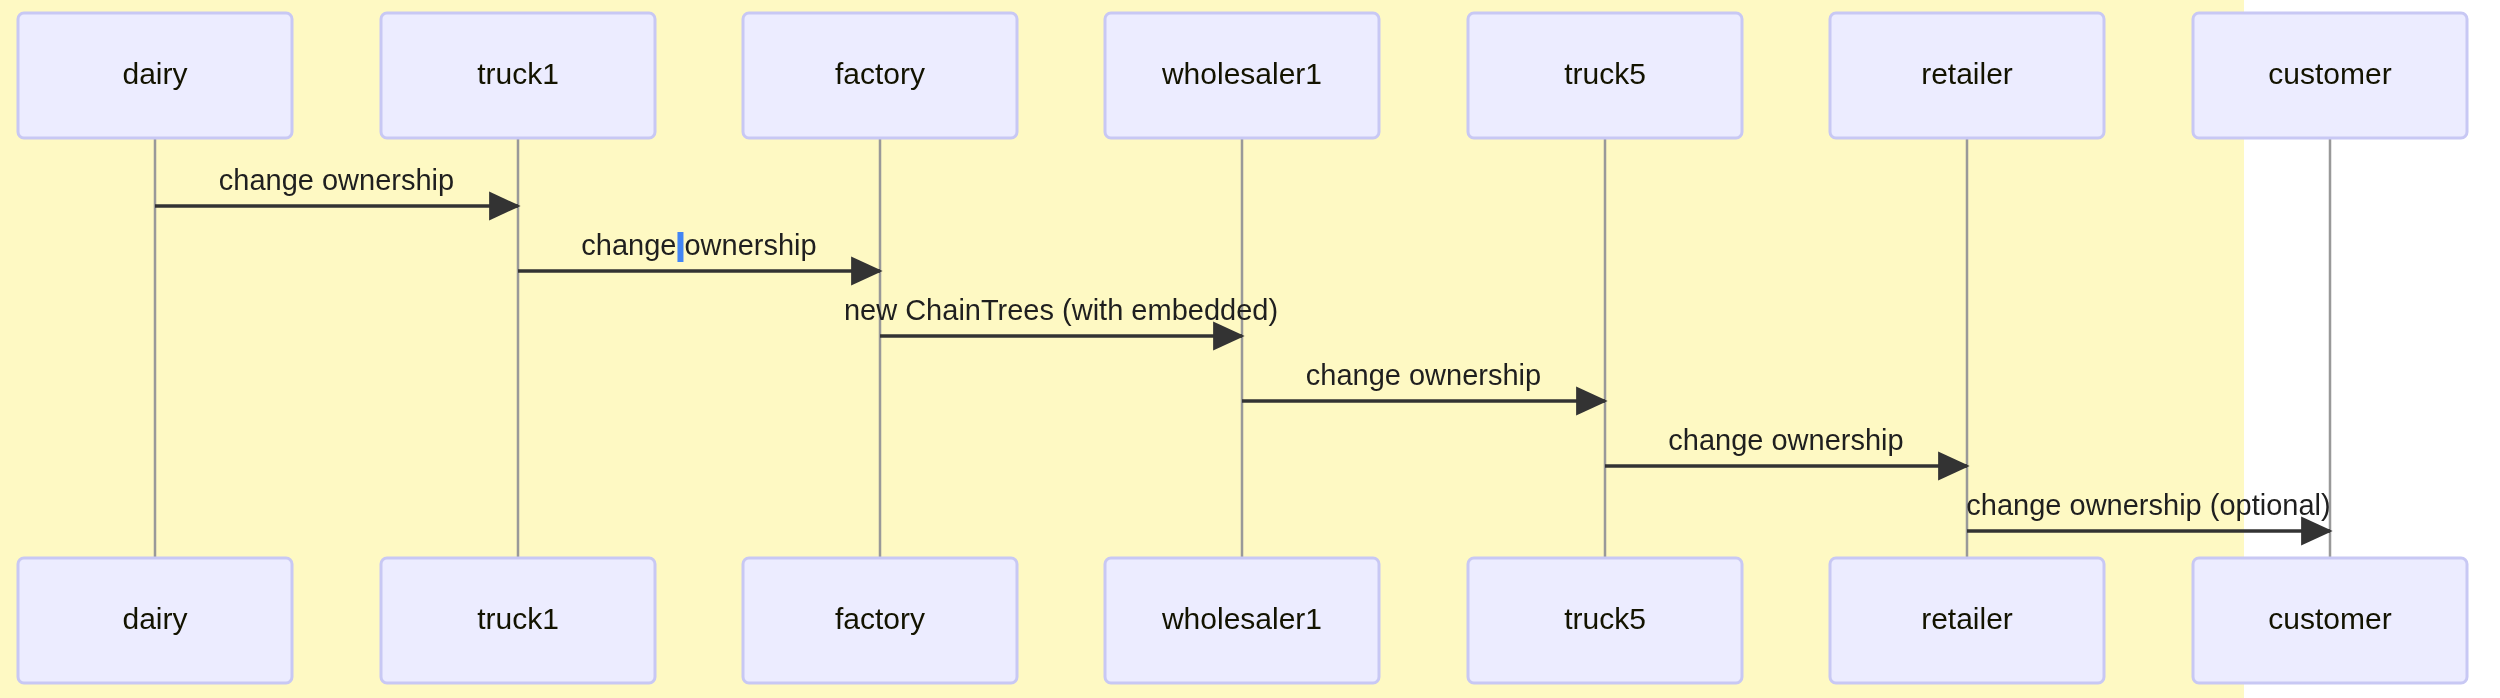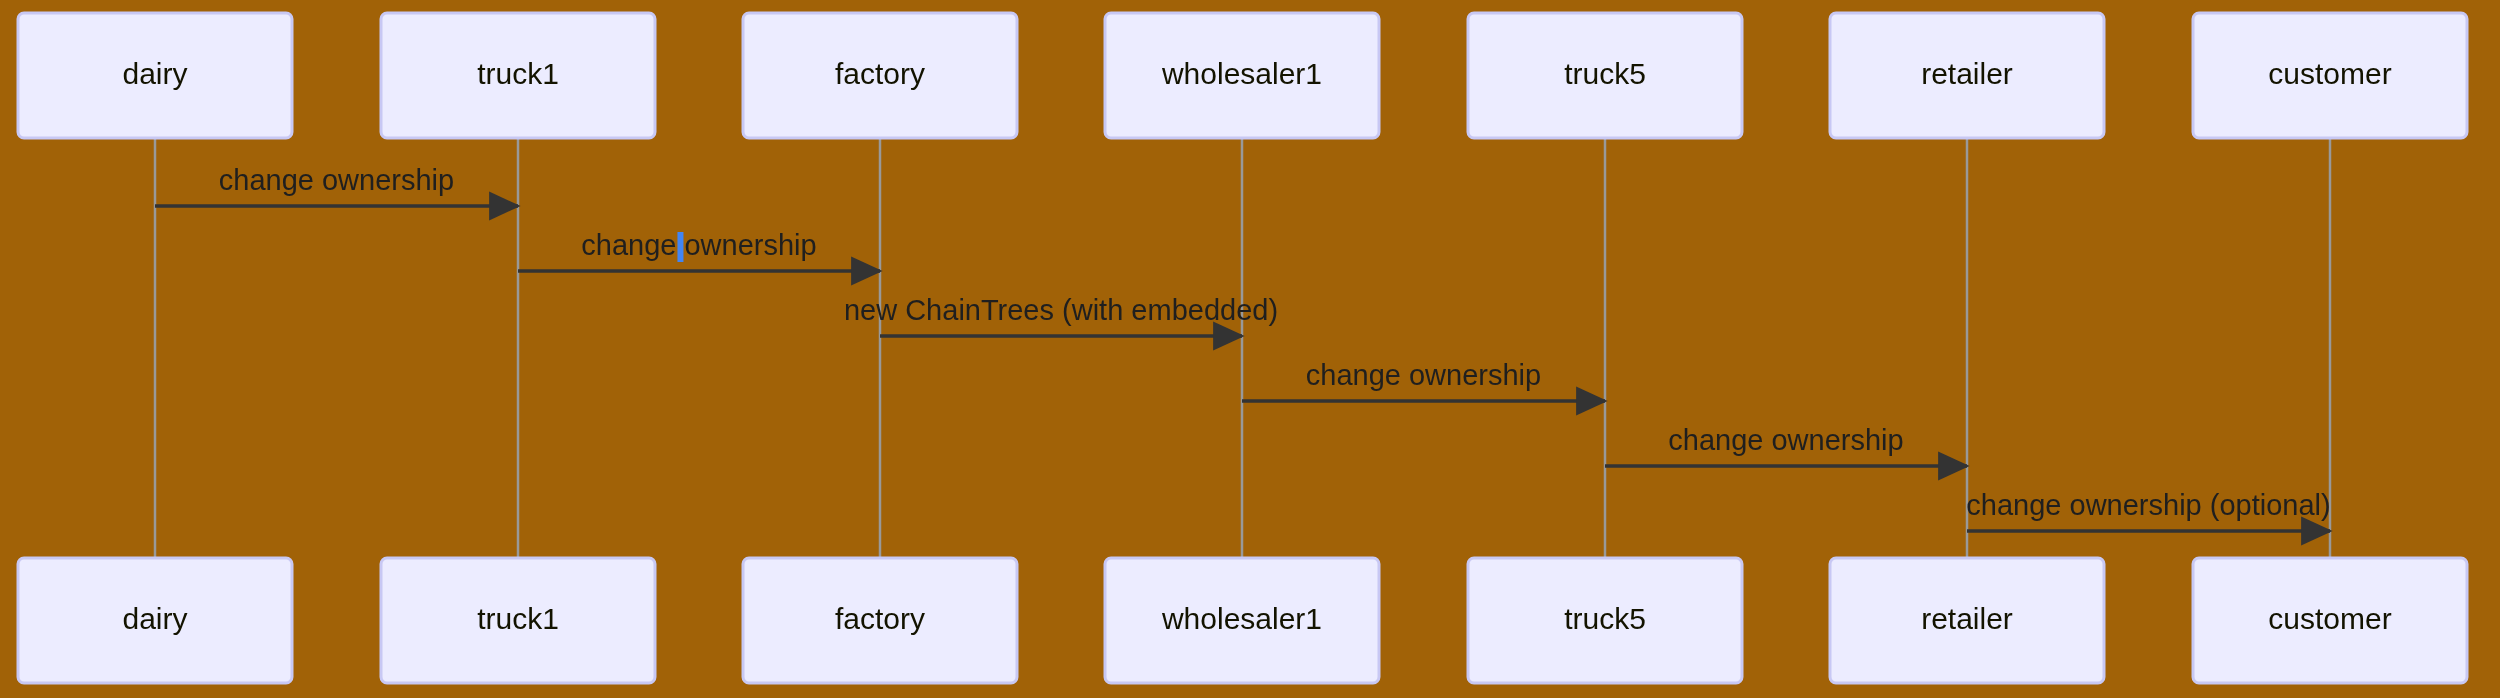--- a/index.html
+++ b/index.html
@@ -9,23 +9,23 @@
     background: #ffffff;
   }
   body {
     font-family: "Liberation Sans", sans-serif;
     width: 2500px;
     height: 698px;
     overflow: hidden;
   }
   #diagram-root {
     position: relative;
-    width: 2500px;
+    width: 2244px;
     height: 698px;
-    background: #a16207;
+    background: #fef9c3;
   }
   #diagram-svg {
     position: absolute;
     top: 0;
     left: 0;
     width: 2500px;
     height: 698px;
     display: block;
   }
   .actor-box {

